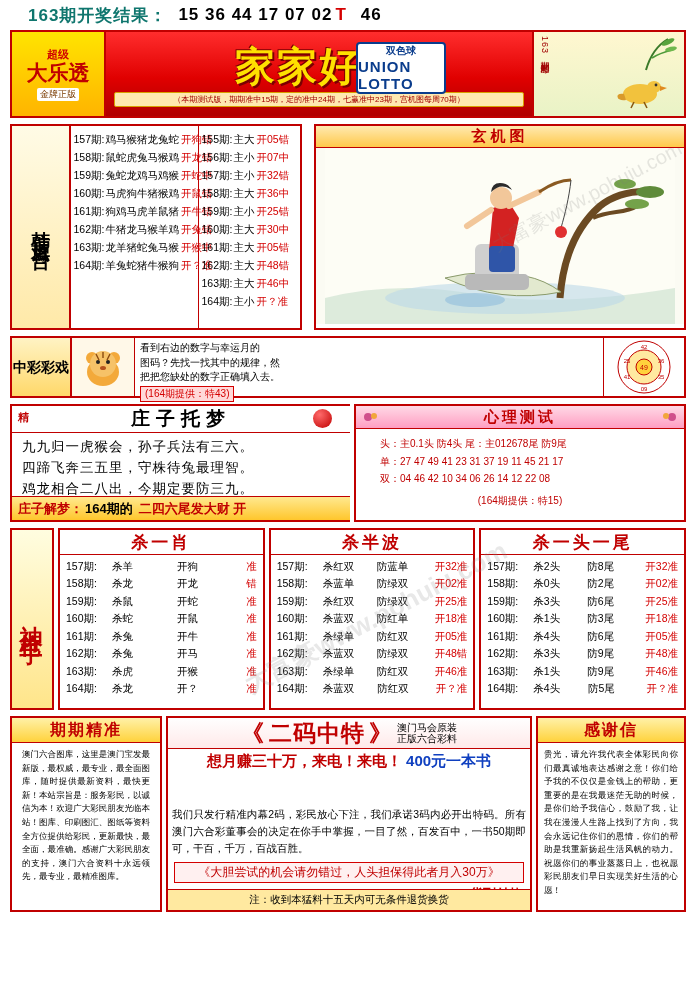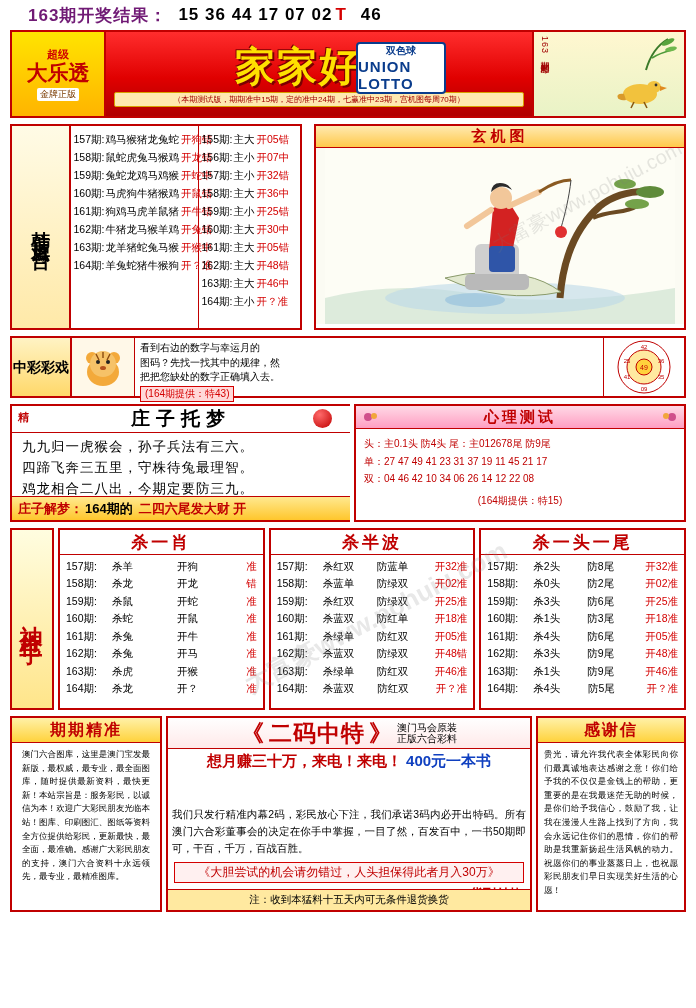--- a/index.html
+++ b/index.html
@@ -11,21 +11,21 @@
     overflow:hidden;
   }
   .page{position:relative;width:696px;height:1008px;}
 
   
   .result-bar{
     height:30px;display:flex;align-items:center;
     padding-left:28px;box-sizing:border-box;
     font-size:17px;font-weight:bold;letter-spacing:1px;
   }
-  .result-bar .lbl{color:#701a75;}
+  .result-bar .lbl{color:#0f766e;}
   .result-bar .nums{color:#000;margin-left:11px;}
   .result-bar .sp{color:#d40000;font-weight:bold;margin:0 3px;}
 
   
   .banner{
     position:relative;margin:0 10px;height:88px;
     border:2px solid #c00000;
     background:linear-gradient(180deg,#ff2d2d 0%,#e00000 55%,#b00000 100%);
     box-sizing:border-box;display:flex;
   }
@@ -133,21 +133,21 @@
   .zz-foot .v{color:#000;margin-left:2px;}
   .zz-foot .r{color:#c00000;margin-left:6px;}
 
   .xinli{flex:1;margin-left:4px;background:#fff;position:relative;}
   .xinli-head{
     height:22px;background:linear-gradient(180deg,#ffd9e6,#ff9ec2);
     border-bottom:1px solid #c00000;display:flex;align-items:center;justify-content:center;
     font-size:15px;font-weight:bold;color:#c00000;letter-spacing:3px;position:relative;
   }
   .xinli-head .deco{position:absolute;width:18px;height:14px;}
-  .xinli-body{padding:6px 8px;font-size:10px;line-height:1.75;color:#c00000;}
+  .xinli-body{padding:6px 24px;font-size:10px;line-height:1.75;color:#c00000;}
   .xinli-tip{text-align:center;color:#c00000;font-size:10px;margin-top:4px;}
   .xinli-tip2{text-align:center;color:#c00000;font-size:8px;margin-top:2px;}
 
   
   .sec5{height:182px;}
   .sq{
     width:44px;background:linear-gradient(180deg,#fffde0,#ffe58a);
     border-right:2px solid #c00000;display:flex;align-items:center;justify-content:center;
   }
   .sq span{writing-mode:vertical-rl;font-size:23px;font-weight:bold;color:#c00000;letter-spacing:8px;}

